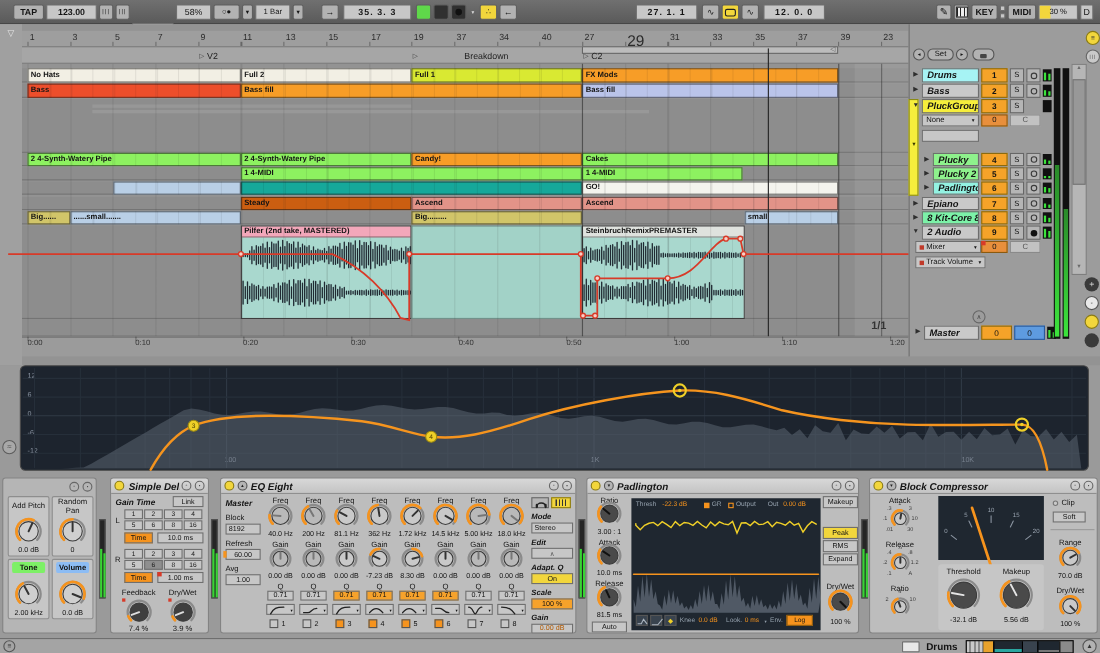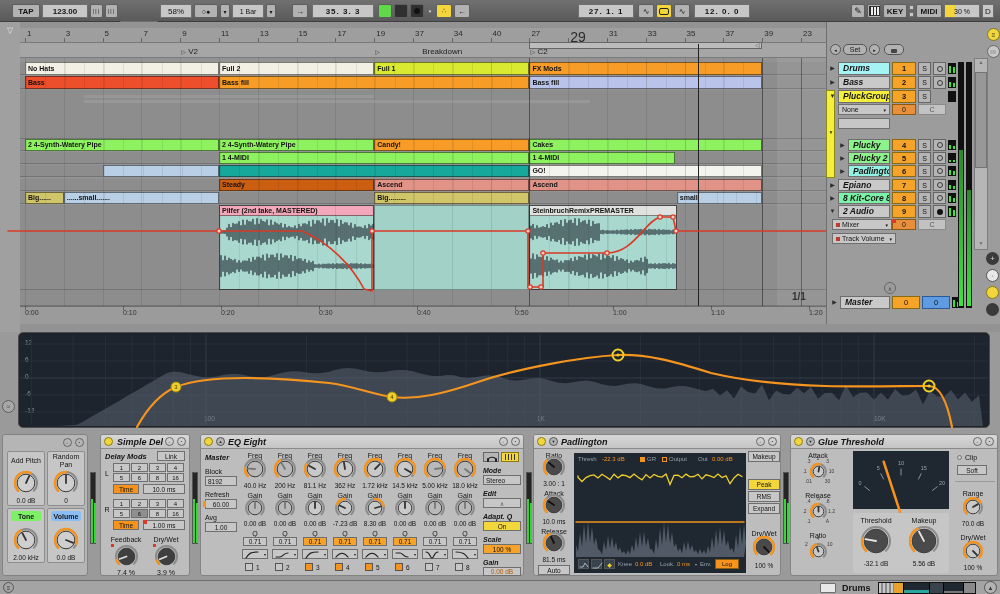--- a/index.html
+++ b/index.html
@@ -466,21 +466,21 @@
     <div style="position: absolute; left: 783px; top: 472px; width: 6px; height: 72px; background: rgb(37, 37, 37); border: 1px solid rgb(85, 85, 85); z-index: 5;">
       <div style="position: absolute; left: 0px; bottom: 0px; width: 2px; height: 44px; background: rgb(57, 212, 53);"></div>
       <div style="position: absolute; left: 3px; bottom: 0px; width: 2px; height: 40px; background: rgb(57, 212, 53);"></div>
     </div>
     <div style="position: absolute; left: 100px; top: 434px; width: 90px; height: 142px; background: rgb(189, 189, 189); border: 1px solid rgb(131, 131, 131); border-radius: 3px; z-index: 5;">
       <div style="left: 0px; top: 0px; right: 0px; height: 14px; position: absolute; background: linear-gradient(rgb(216, 216, 216), rgb(196, 196, 196)); border-bottom: 1px solid rgb(138, 138, 138); border-radius: 2px 2px 0px 0px;"></div>
       <div style="position: absolute; left: 3px; top: 2px; width: 9px; height: 9px; border-radius: 50%; background: rgb(242, 214, 60); border: 1px solid rgb(138, 122, 20);"></div>
       <div class="fl it" style="position: absolute; left: 16px; top: 1px; width: 46px; height: 12px; font-size: 9px; white-space: nowrap; overflow: hidden;">Simple Del...</div>
       <div class="f" style="position: absolute; left: 64px; top: 2px; width: 9px; height: 9px; border-radius: 50%; border: 1px solid rgb(102, 102, 102); font-size: 5px; color: rgb(68, 68, 68);">◦</div>
       <div class="f" style="position: absolute; left: 76px; top: 2px; width: 9px; height: 9px; border-radius: 50%; border: 1px solid rgb(102, 102, 102); font-size: 4px; color: rgb(68, 68, 68);">▪</div>
-      <div class="f it" style="position: absolute; left: 4px; top: 17px; width: 48px; height: 9px; font-size: 7.5px; justify-content: flex-start;">Delay Mods</div>
+      <div class="f it" style="position: absolute; left: 4px; top: 17px; width: 48px; height: 9px; font-size: 7.5px; justify-content: flex-start;">Gain Time</div>
       <div class="f" style="position: absolute; left: 56px; top: 16px; width: 28px; height: 10px; background: rgb(199, 199, 199); border: 1px solid rgb(111, 111, 111); font-size: 6.5px;">Link</div>
       <div class="f" style="position: absolute; left: 2px; top: 34px; width: 8px; height: 9px; font-size: 7px;">L</div>
       <div class="f" style="position: absolute; left: 2px; top: 70px; width: 8px; height: 9px; font-size: 7px;">R</div>
       <div class="f" style="position: absolute; left: 12px; top: 28px; width: 17px; height: 9px; background: rgb(199, 199, 199); border: 1px solid rgb(111, 111, 111); font-size: 6px;">1</div>
       <div class="f" style="position: absolute; left: 12px; top: 64px; width: 17px; height: 9px; background: rgb(199, 199, 199); border: 1px solid rgb(111, 111, 111); font-size: 6px;">1</div>
       <div class="f" style="position: absolute; left: 30px; top: 28px; width: 17px; height: 9px; background: rgb(199, 199, 199); border: 1px solid rgb(111, 111, 111); font-size: 6px;">2</div>
       <div class="f" style="position: absolute; left: 30px; top: 64px; width: 17px; height: 9px; background: rgb(199, 199, 199); border: 1px solid rgb(111, 111, 111); font-size: 6px;">2</div>
       <div class="f" style="position: absolute; left: 48px; top: 28px; width: 17px; height: 9px; background: rgb(199, 199, 199); border: 1px solid rgb(111, 111, 111); font-size: 6px;">3</div>
       <div class="f" style="position: absolute; left: 48px; top: 64px; width: 17px; height: 9px; background: rgb(199, 199, 199); border: 1px solid rgb(111, 111, 111); font-size: 6px;">3</div>
       <div class="f" style="position: absolute; left: 66px; top: 28px; width: 17px; height: 9px; background: rgb(199, 199, 199); border: 1px solid rgb(111, 111, 111); font-size: 6px;">4</div>
@@ -829,21 +829,21 @@
         <path d="M5.9,20.1 A10,10 0 1 1 20.1,20.1" stroke="#f6931d" stroke-width="2.4" fill="none" stroke-linecap="round"></path>
         <circle cx="13" cy="13" r="7.8" fill="#4a4a4a" stroke="#3c3c3c" stroke-width="1"></circle>
         <line x1="13" y1="13" x2="17.808326112068524" y2="17.80832611206852" stroke="#111" stroke-width="1.8" stroke-linecap="round"></line>
       </svg>
       <div class="f" style="position: absolute; left: 212px; top: 126px; width: 36px; height: 9px; font-size: 6.5px;">100 %</div>
     </div>
     <div style="position: absolute; left: 790px; top: 434px; width: 208px; height: 142px; background: rgb(189, 189, 189); border: 1px solid rgb(131, 131, 131); border-radius: 3px; z-index: 5;">
       <div style="left: 0px; top: 0px; right: 0px; height: 14px; position: absolute; background: linear-gradient(rgb(216, 216, 216), rgb(196, 196, 196)); border-bottom: 1px solid rgb(138, 138, 138); border-radius: 2px 2px 0px 0px;"></div>
       <div style="position: absolute; left: 3px; top: 2px; width: 9px; height: 9px; border-radius: 50%; background: rgb(242, 214, 60); border: 1px solid rgb(138, 122, 20);"></div>
       <div class="f" style="position: absolute; left: 15px; top: 2px; width: 9px; height: 9px; border-radius: 50%; background: rgb(181, 181, 181); border: 1px solid rgb(85, 85, 85); font-size: 4px; color: rgb(34, 34, 34);">▼</div>
-      <div class="fl it" style="position: absolute; left: 27px; top: 1px; width: 153px; height: 12px; font-size: 9px; white-space: nowrap; overflow: hidden;">Glue Threshold</div>
+      <div class="fl it" style="position: absolute; left: 27px; top: 1px; width: 153px; height: 12px; font-size: 9px; white-space: nowrap; overflow: hidden;">Block Compressor</div>
       <div class="f" style="position: absolute; left: 182px; top: 2px; width: 9px; height: 9px; border-radius: 50%; border: 1px solid rgb(102, 102, 102); font-size: 5px; color: rgb(68, 68, 68);">◦</div>
       <div class="f" style="position: absolute; left: 194px; top: 2px; width: 9px; height: 9px; border-radius: 50%; border: 1px solid rgb(102, 102, 102); font-size: 4px; color: rgb(68, 68, 68);">▪</div>
       <div class="f" style="position: absolute; left: 4px; top: 16px; width: 46px; height: 9px; font-size: 7px;">Attack</div>
       <svg width="21" height="21" viewBox="0 0 21 21" style="position: absolute; left: 16.5px; top: 25.5px; overflow: visible;">
         <path d="M5.2,15.8 A7.5,7.5 0 1 1 15.8,15.8" stroke="#8b8b8b" stroke-width="2" fill="none" stroke-linecap="round"></path>
         <path d="M5.2,15.8 A7.5,7.5 0 0 1 11.8,3.1" stroke="#f6931d" stroke-width="2.4" fill="none" stroke-linecap="round"></path>
         <circle cx="10.5" cy="10.5" r="5.3" fill="#c9c9c9" stroke="#3c3c3c" stroke-width="1"></circle>
         <line x1="10.5" y1="10.5" x2="11.2466871639678" y2="6.265326662047506" stroke="#333" stroke-width="1.8" stroke-linecap="round"></line>
       </svg>
       <svg width="48" height="48" viewBox="0 0 48 48" style="position: absolute; left: 3px; top: 12px; overflow: visible;">

